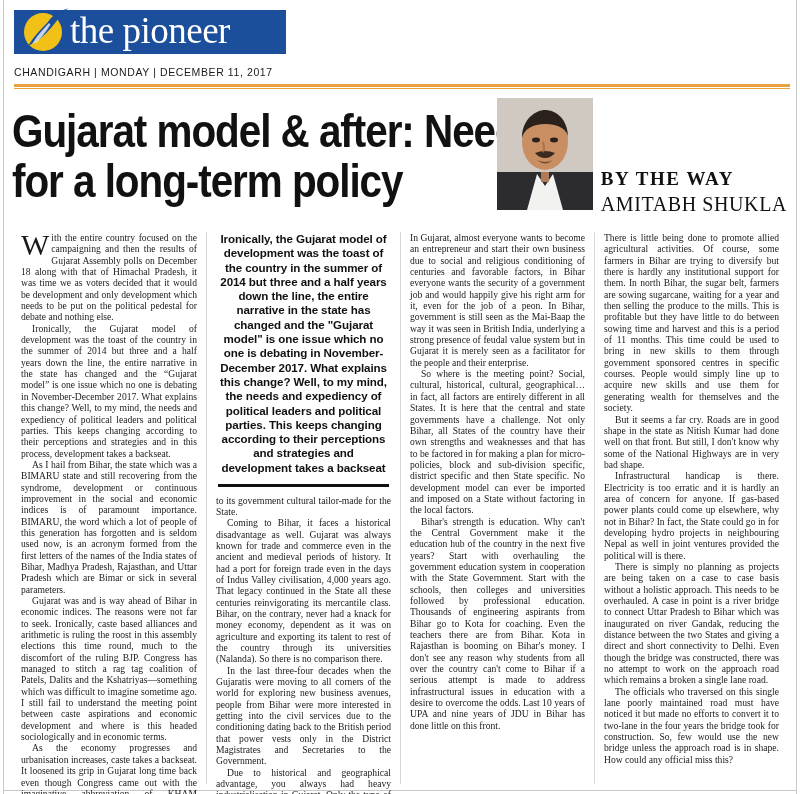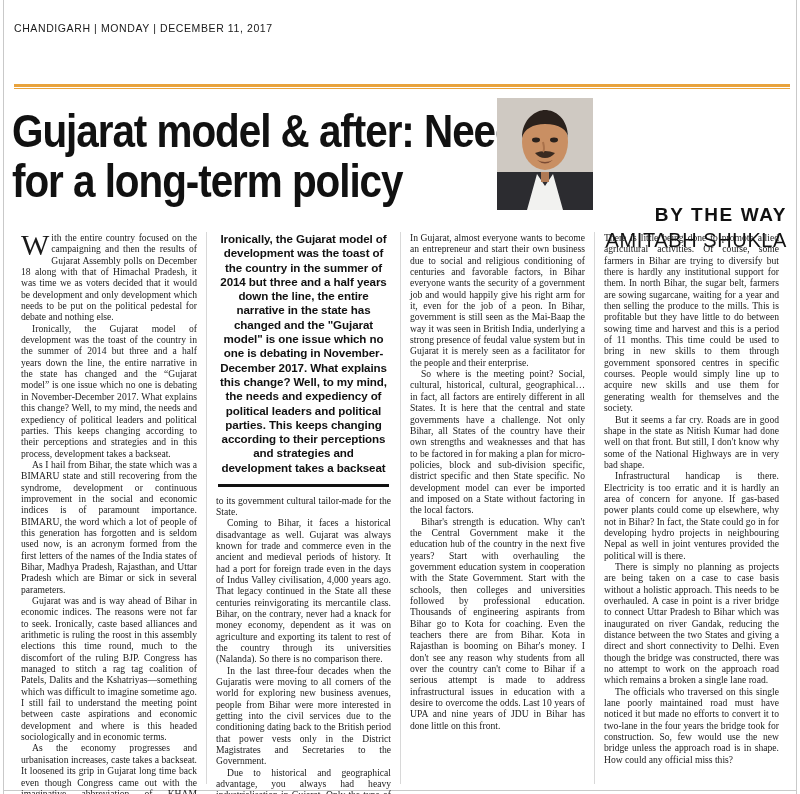--- a/index.html
+++ b/index.html
@@ -108,23 +108,22 @@
     position: absolute;
     left: 497px; top: 6px;
     width: 96px; height: 112px;
     overflow: hidden;
     background: #b9b3ad;
   }
   .author-photo svg { display: block; }
   .byline-block {
     position: absolute;
     right: 13px; top: 76px;
-    text-align: right;
-    font-family: Liberation Sans, sans-serif;
-    margin-top: 36px;
+    text-align: left;
+    font-family: Liberation Serif, serif;
   }
   .byline-kicker {
     font-size: 19px;
     font-weight: 700;
     letter-spacing: 1.6px;
     color: #111;
     line-height: 22px;
   }
   .byline-name {
     font-size: 20px;
@@ -194,20 +193,30 @@
 <body>
 
 <div id="page">
 
   <div class="edge-border edge-left"></div>
   <div class="edge-border edge-right"></div>
   <div class="edge-border edge-bottom"></div>
 
   <div id="masthead">
 
+    <div class="logo-banner">
+      <div class="logo-sun"></div>
+      <svg class="logo-bird" viewBox="0 0 56 46">
+        <path d="M8 40 C14 30 22 22 30 14 C34 10 40 6 46 4 C40 10 36 16 31 22 C25 29 17 36 8 40 Z" fill="#1b4f9c"></path>
+        <path d="M12 38 C18 28 26 20 34 12 C30 20 24 29 17 36 Z" fill="#ffffff" opacity="0.75"></path>
+        <path d="M28 16 C32 10 38 5 46 3 C41 8 36 13 31 19 Z" fill="#1b4f9c"></path>
+        <path d="M30 13 L48 2 L40 12 Z" fill="#1b4f9c"></path>
+      </svg>
+      <div class="logo-word">the pioneer</div>
+    </div>
 
     <div class="dateline">CHANDIGARH | MONDAY | DECEMBER 11, 2017</div>
 
     <div class="rule-gold"></div>
   </div>
 
   <div id="headline-zone">
     <h1 class="headline">Gujarat model &amp; after: Need
 for a long-term policy</h1>
 

